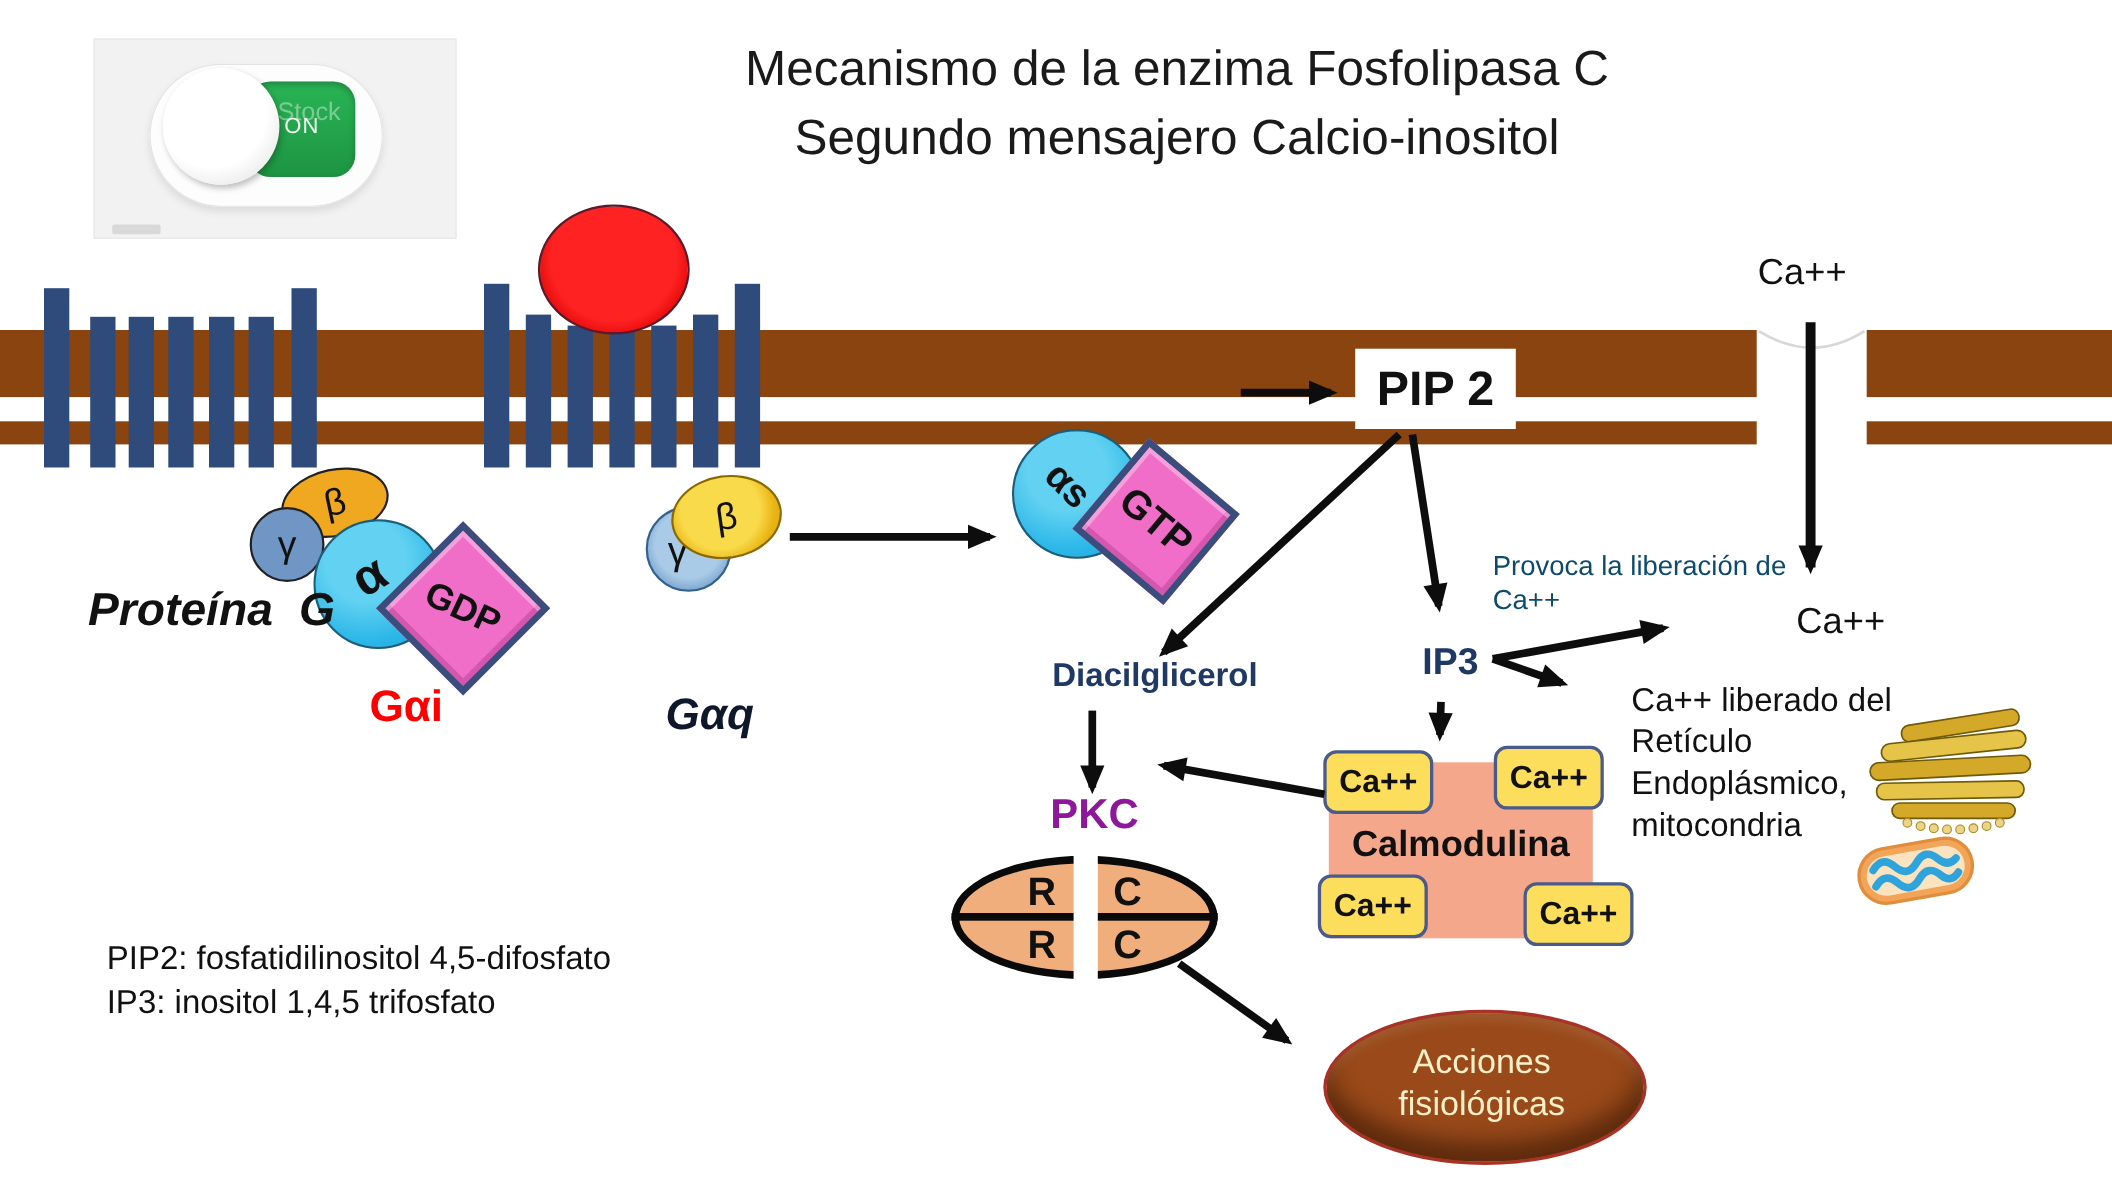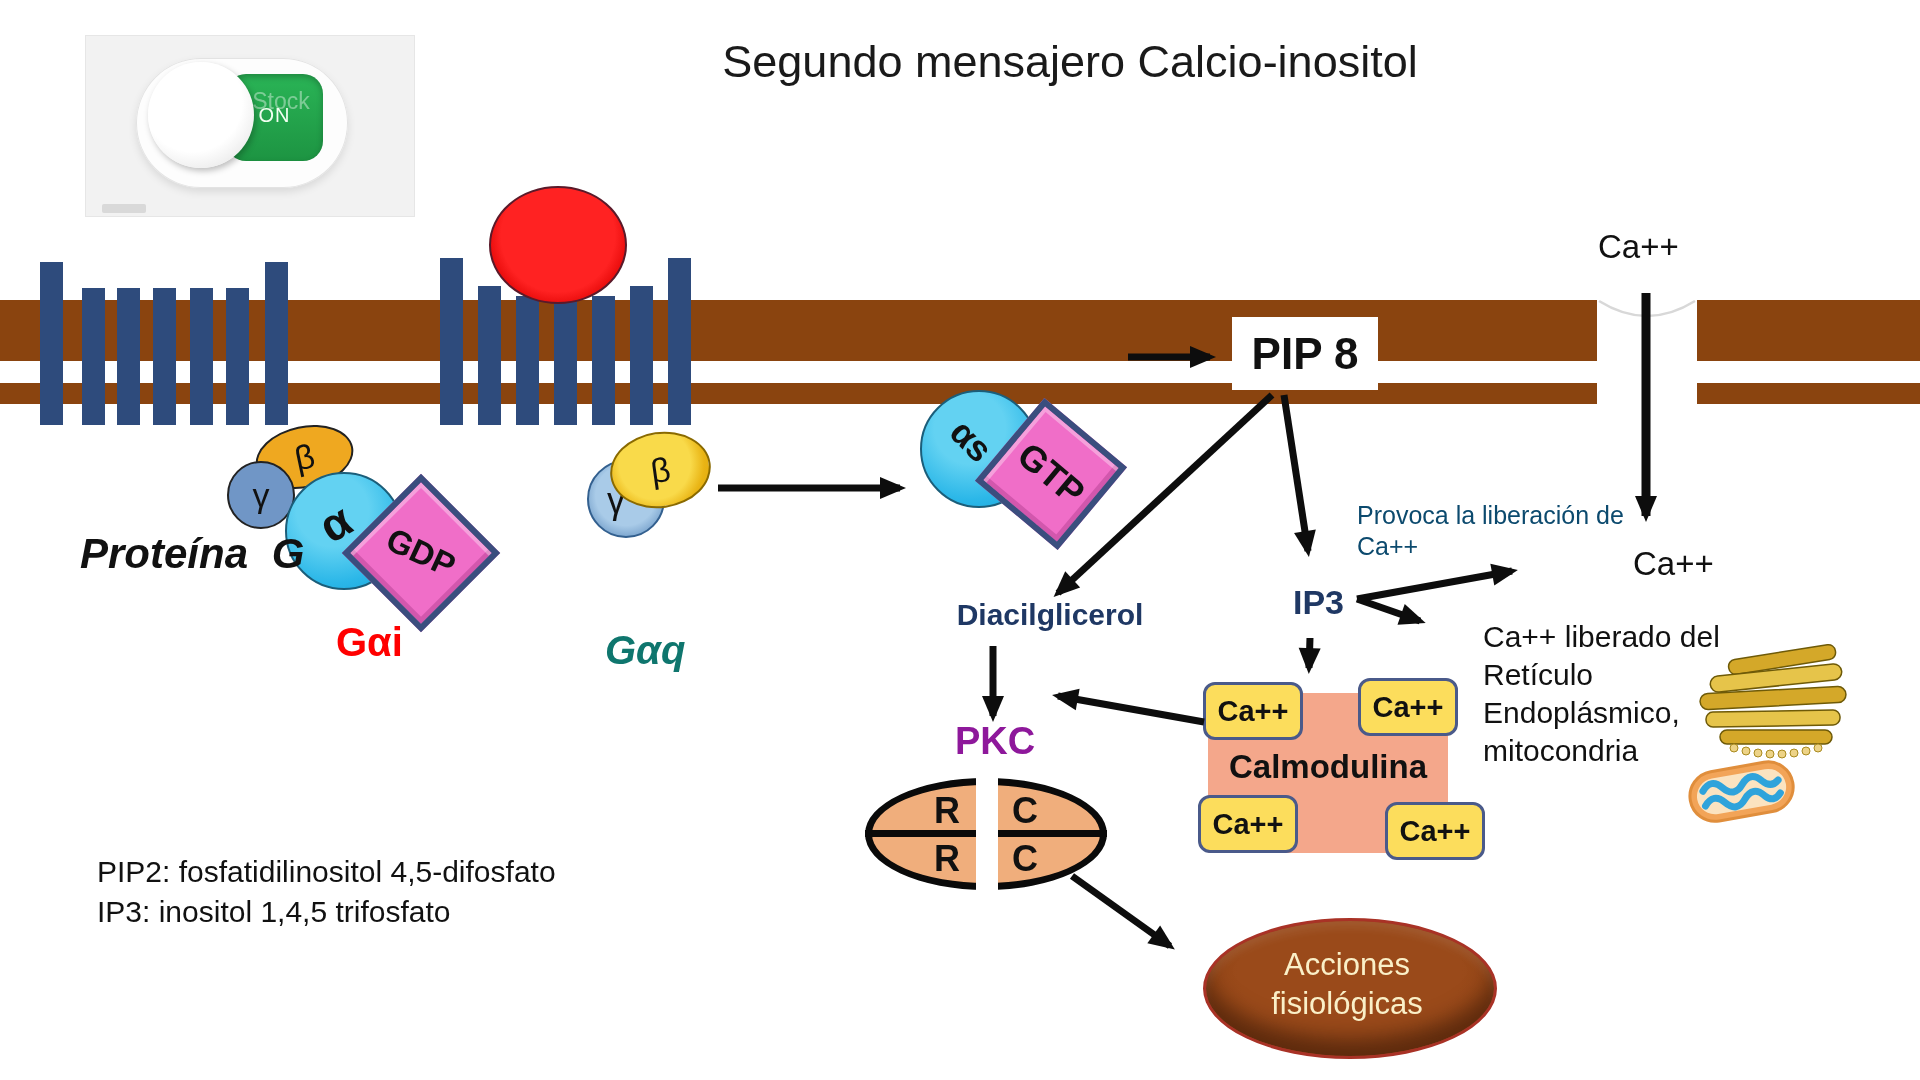--- a/index.html
+++ b/index.html
@@ -65,21 +65,21 @@
   
   .fosfbox{left:883px;top:297px;width:230px;height:91px;background:#f5be93;border:4px solid #4a5a7e;
            border-radius:22px;z-index:3;font-size:31px;font-weight:bold;color:#111;}
   .pipbox{left:1232px;top:317px;width:146px;height:73px;background:#ffffff;z-index:3;
           font-size:44px;font-weight:bold;color:#111;}
 
   
   .lbl{z-index:6;white-space:nowrap;}
   .proteinag{left:80px;top:530px;font-size:42px;font-weight:bold;font-style:italic;word-spacing:12px;color:#111;}
   .gai{left:336px;top:620px;font-size:40px;font-weight:bold;color:#ff0000;}
-  .gaq{left:605px;top:628px;font-size:40px;font-weight:bold;font-style:italic;color:#0f766e;}
+  .gaq{left:605px;top:628px;font-size:40px;font-weight:bold;font-style:italic;color:#0f172a;}
   .dag{left:935px;top:598px;width:230px;text-align:center;font-size:30px;font-weight:bold;color:#1f3864;}
   .ip3{left:1293px;top:583px;font-size:34px;font-weight:bold;color:#1f3864;}
   .provoca{left:1357px;top:500px;font-size:25px;line-height:31px;color:#0c4a6e;z-index:6;}
   .ca-top{left:1598px;top:228px;font-size:33px;color:#111;}
   .ca-below{left:1633px;top:545px;font-size:33px;color:#111;}
   .ca-lib{left:1483px;top:618px;font-size:30px;line-height:38px;color:#111;z-index:6;}
   .legend{left:97px;top:852px;font-size:30px;line-height:40px;color:#111;z-index:6;}
   .pkc-lbl{left:953px;top:720px;width:84px;text-align:center;font-size:38px;font-weight:bold;color:#8e189b;}
 
   
@@ -104,20 +104,21 @@
                 color:#faf0c8;z-index:6;}
 
   svg.overlay{position:absolute;left:0;top:0;z-index:5;}
 </style>
 </head>
 <body>
 
 <div id="stage">
 
   <div class="abs title">
+    <div>Mecanismo de la enzima Fosfolipasa C</div>
     <div>Segundo mensajero Calcio-inositol</div>
   </div>
 
   <div class="abs photo">
     <div class="abs pill"></div>
     <div class="abs greenpill"></div>
     <div class="abs stock-ghost">Stock</div>
     <div class="abs on-label">ON</div>
     <div class="abs knob"></div>
     <div class="abs photo-tag"></div>
@@ -168,21 +169,21 @@
   </div>
 
   <div class="abs alphas">
     <span class="lt">αs</span>
   </div>
   <div class="abs diamond gtp flexc">
     <span class="lt">GTP</span>
   </div>
 
   <div class="abs pipbox flexc">
-    <span>PIP 8</span>
+    <span>PIP 2</span>
   </div>
 
   <div class="abs calmod"></div>
   <div class="abs cabox flexc" style="left:1203px;top:682px;">
     <span>Ca++</span>
   </div>
   <div class="abs cabox flexc" style="left:1358px;top:678px;">
     <span>Ca++</span>
   </div>
   <div class="abs cabox flexc" style="left:1198px;top:795px;">

